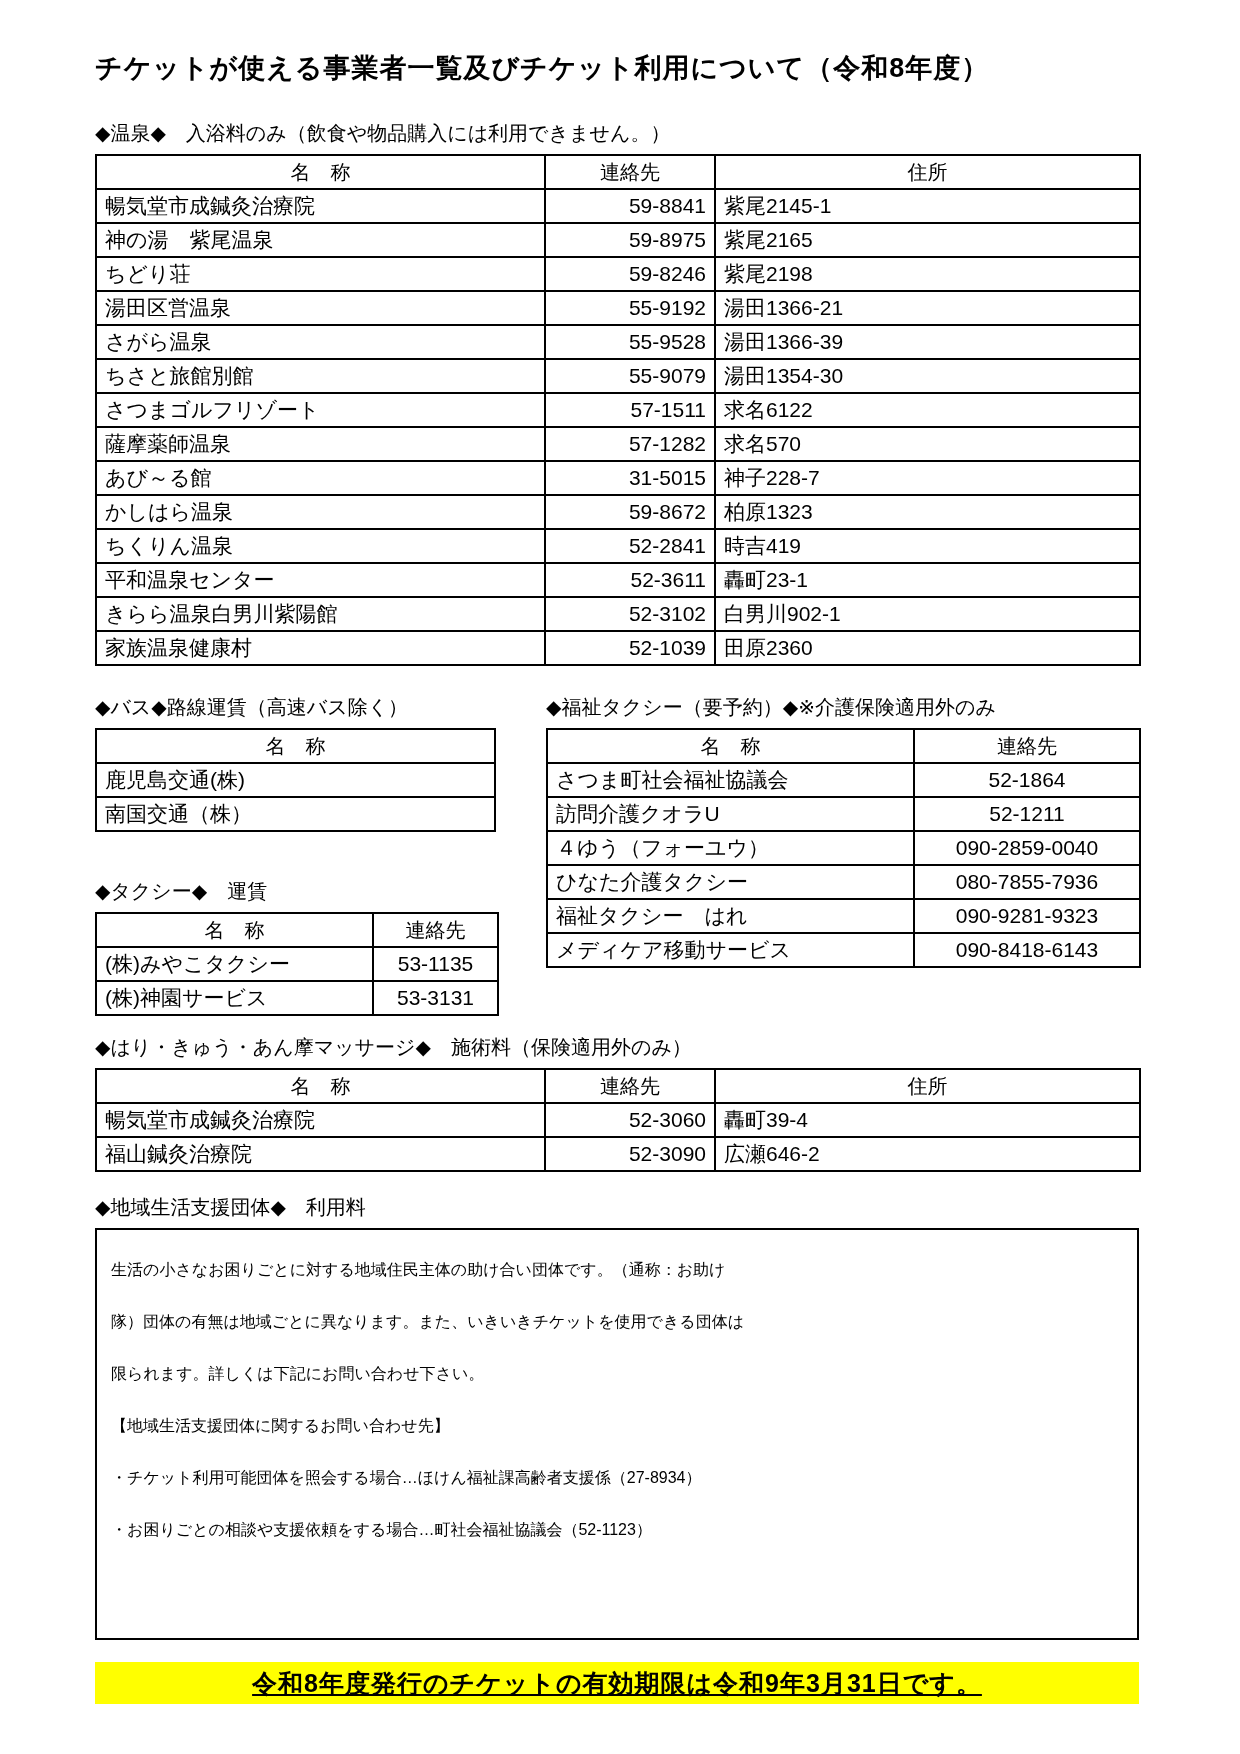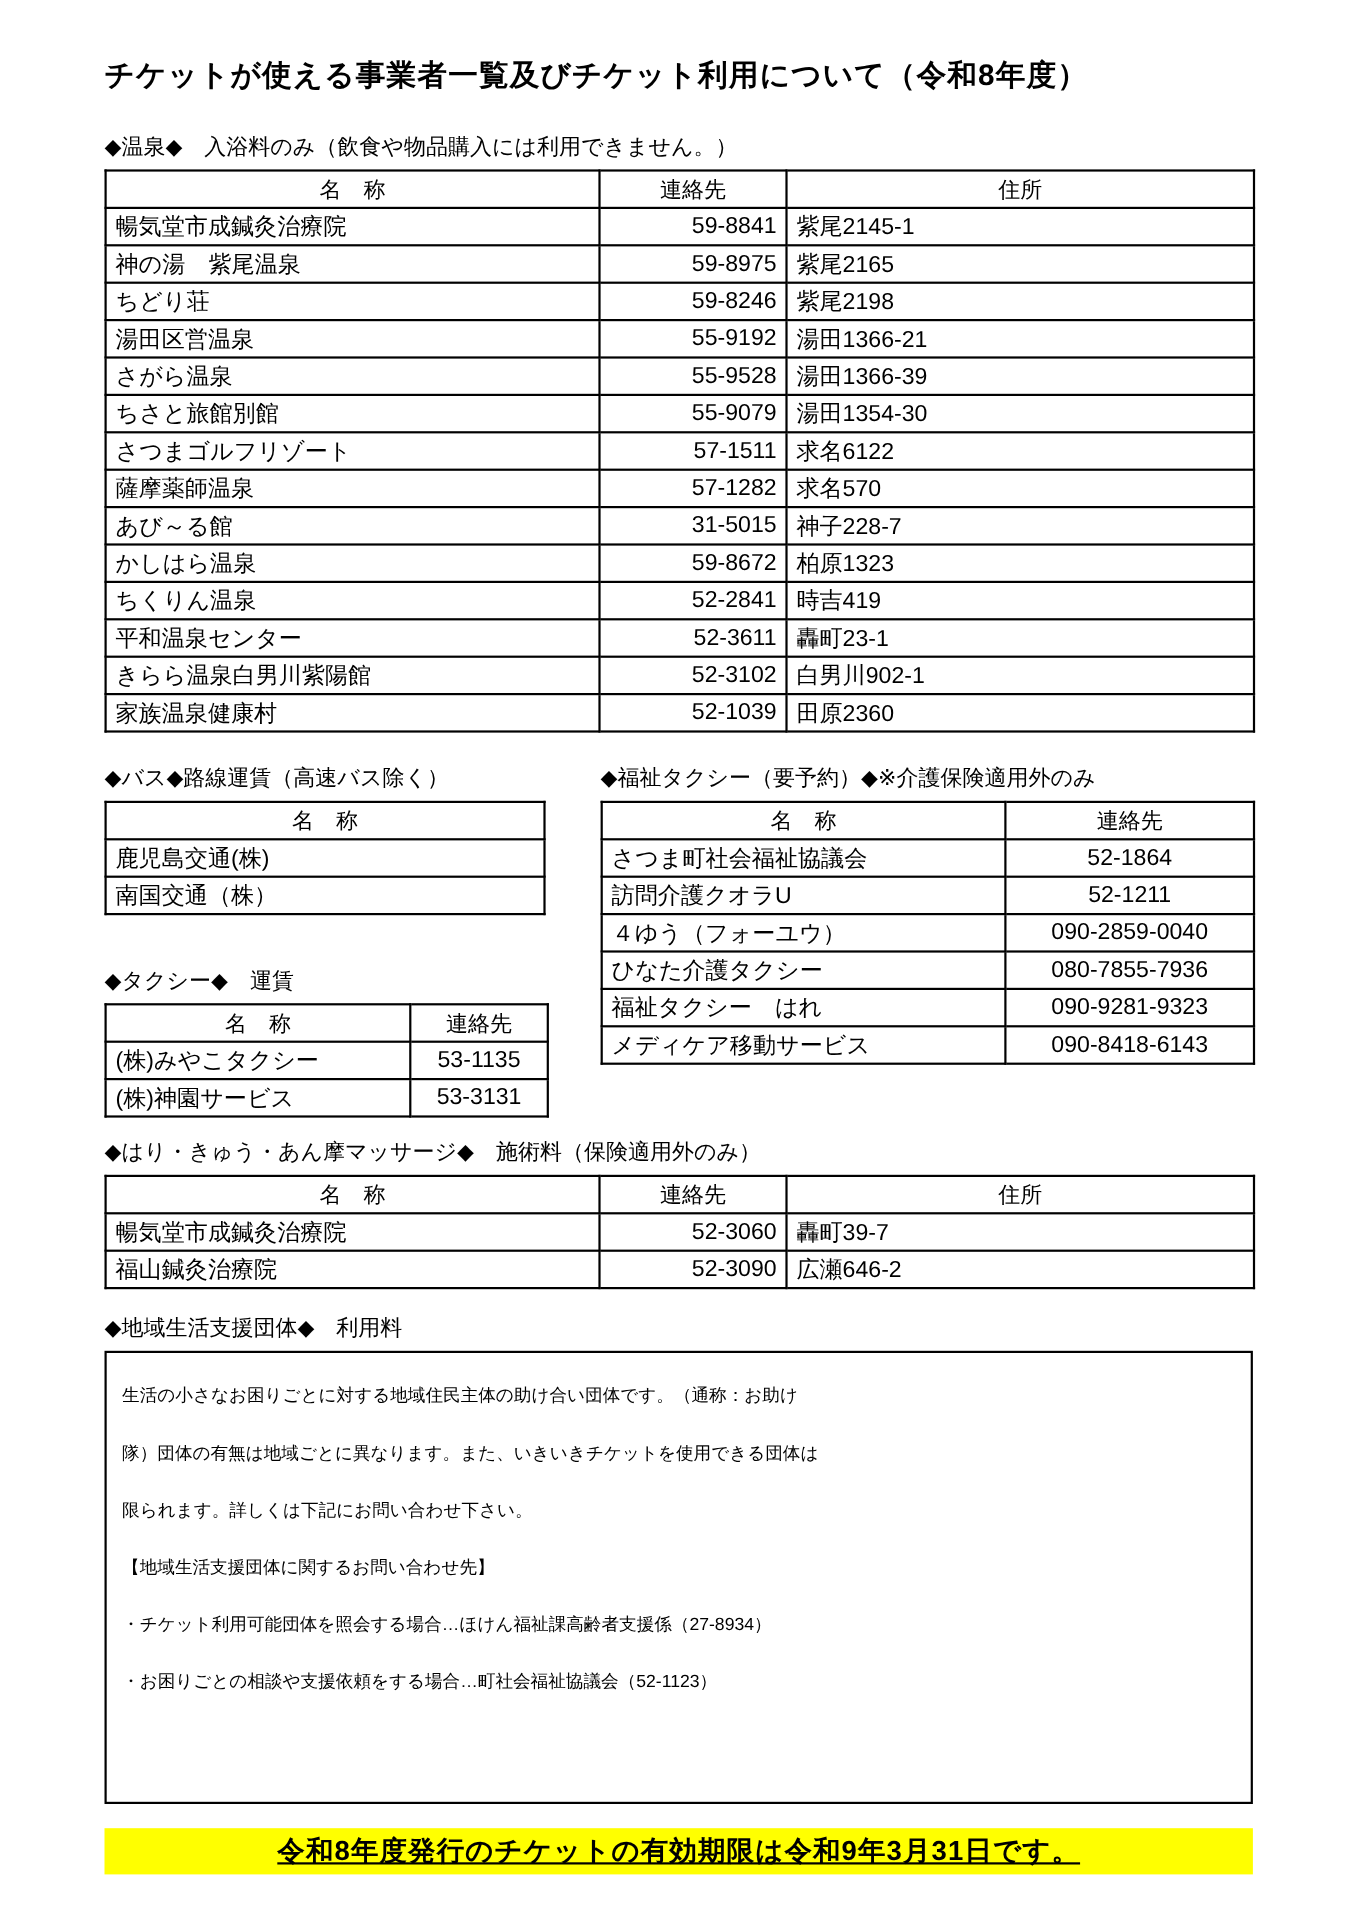--- a/index.html
+++ b/index.html
@@ -311,21 +311,21 @@
             <tr>
               <th>名　称</th>
               <th>連絡先</th>
               <th>住所</th>
             </tr>
           </thead>
         <tbody>
             <tr>
               <td>暢気堂市成鍼灸治療院</td>
               <td>52-3060</td>
-              <td>轟町39-7</td>
+              <td>轟町39-4</td>
             </tr>
             <tr>
               <td>福山鍼灸治療院</td>
               <td>52-3090</td>
               <td>広瀬646-2</td>
             </tr>
           </tbody>
       </table>
     </div>
 

